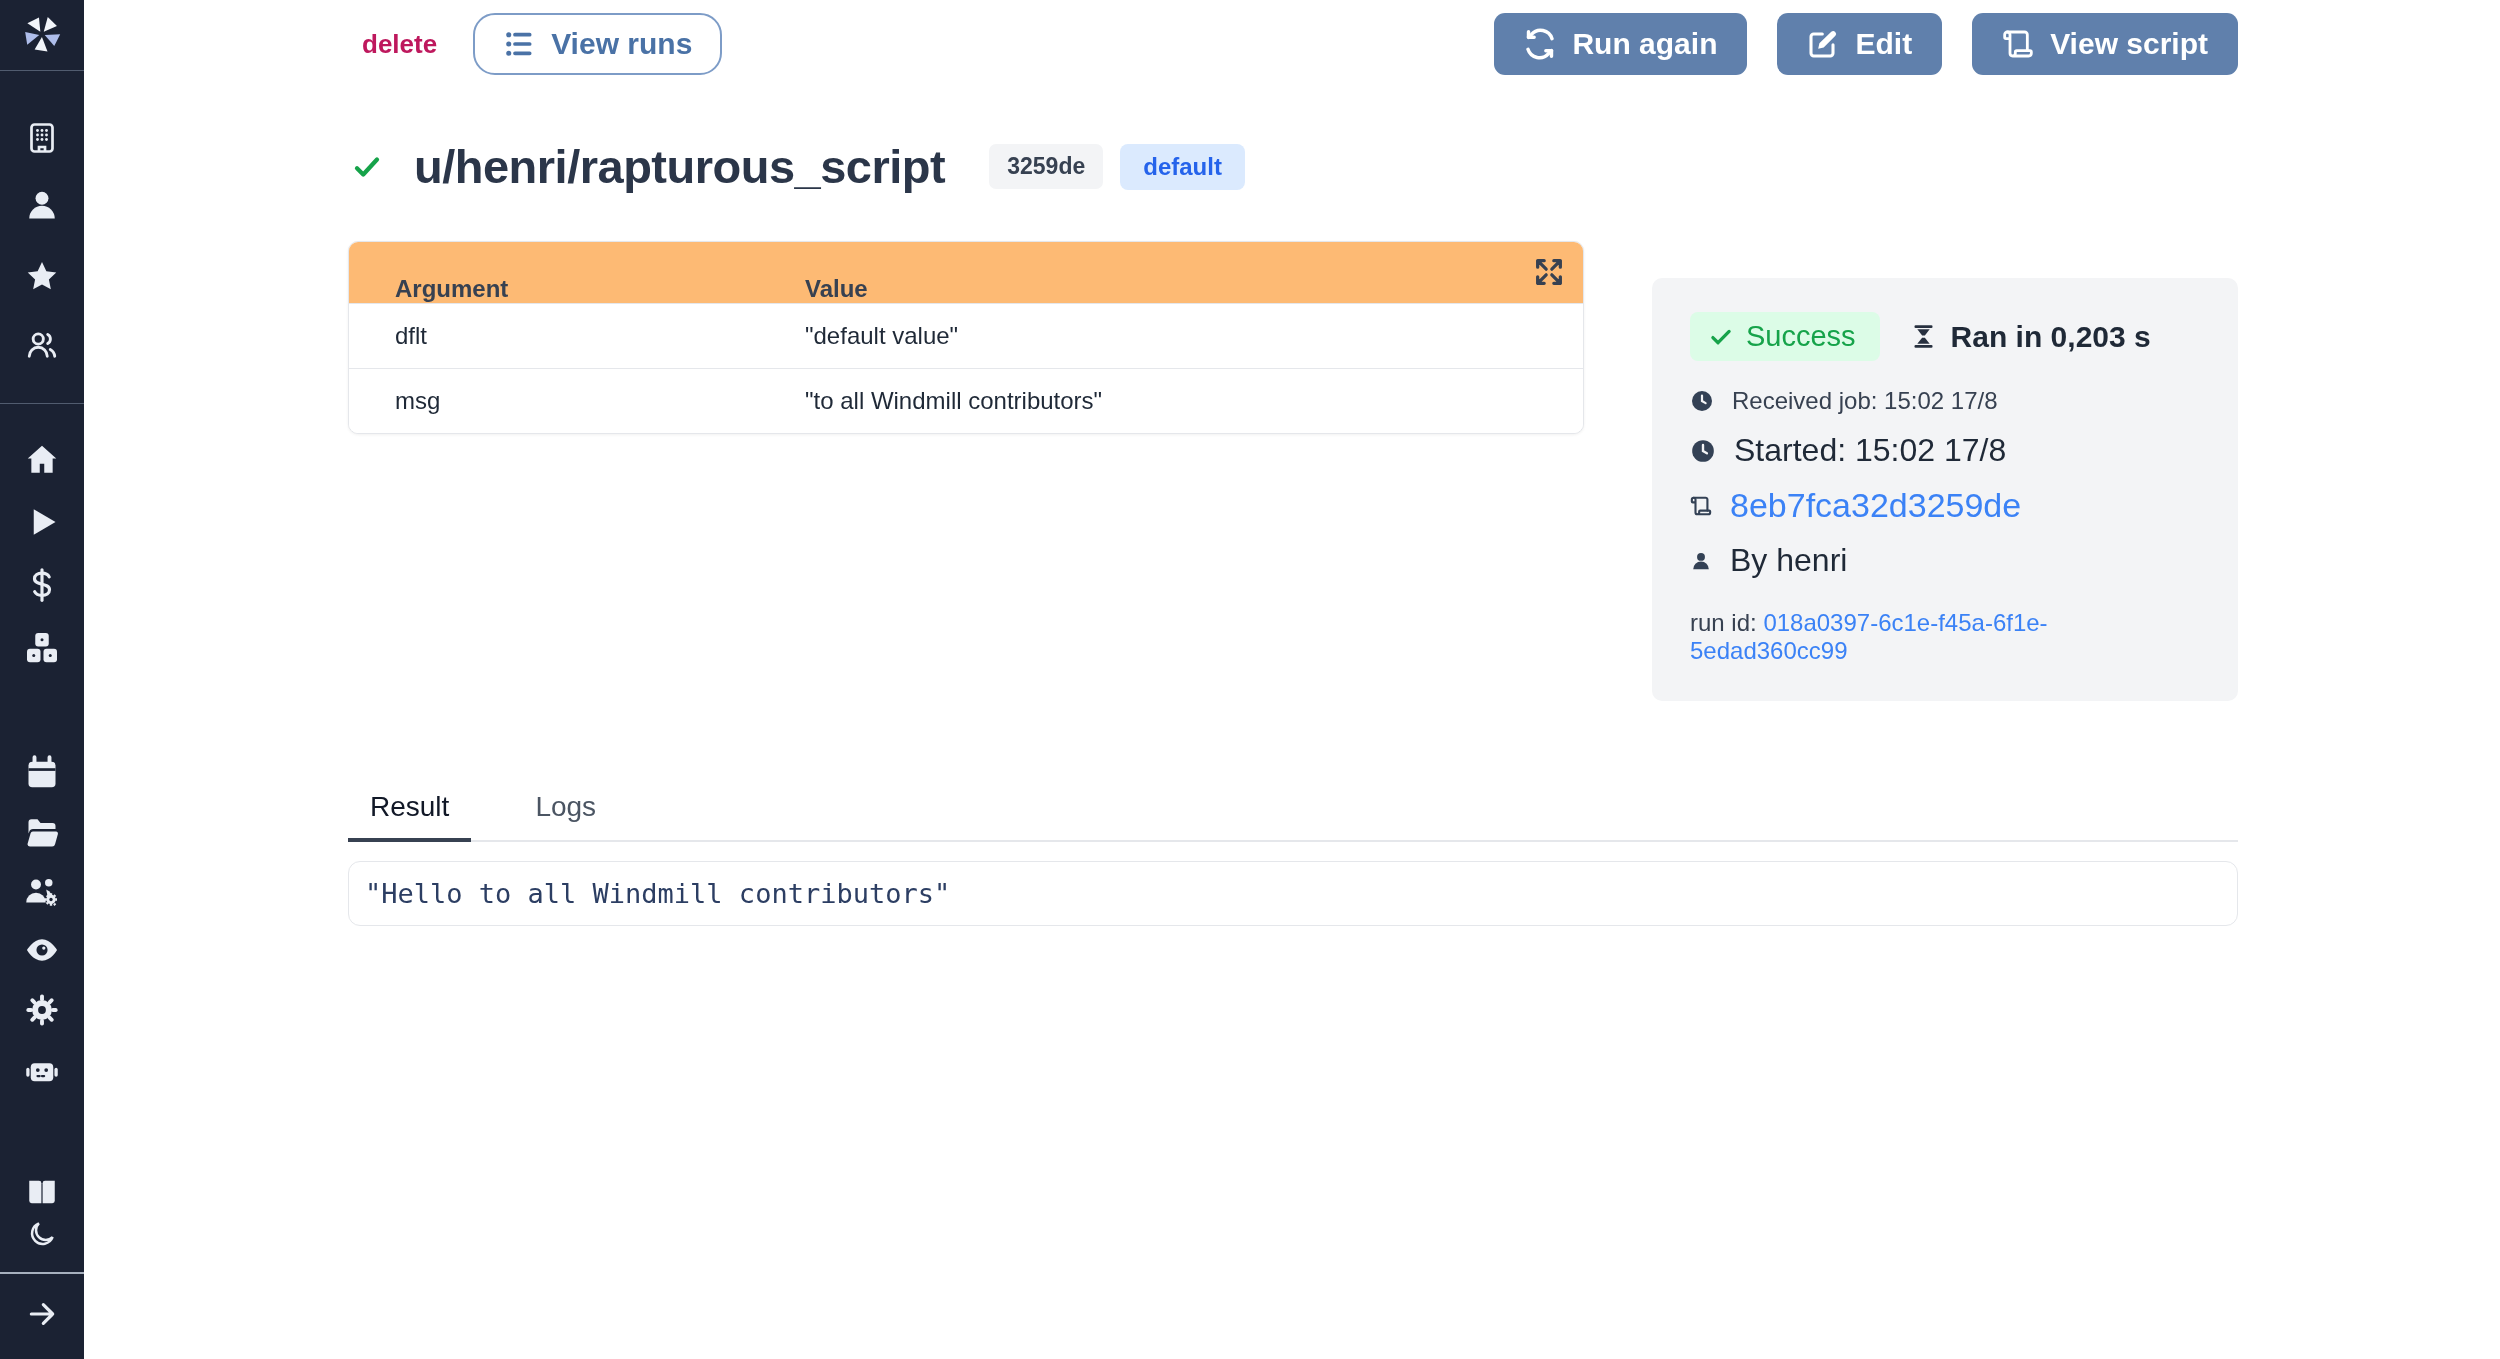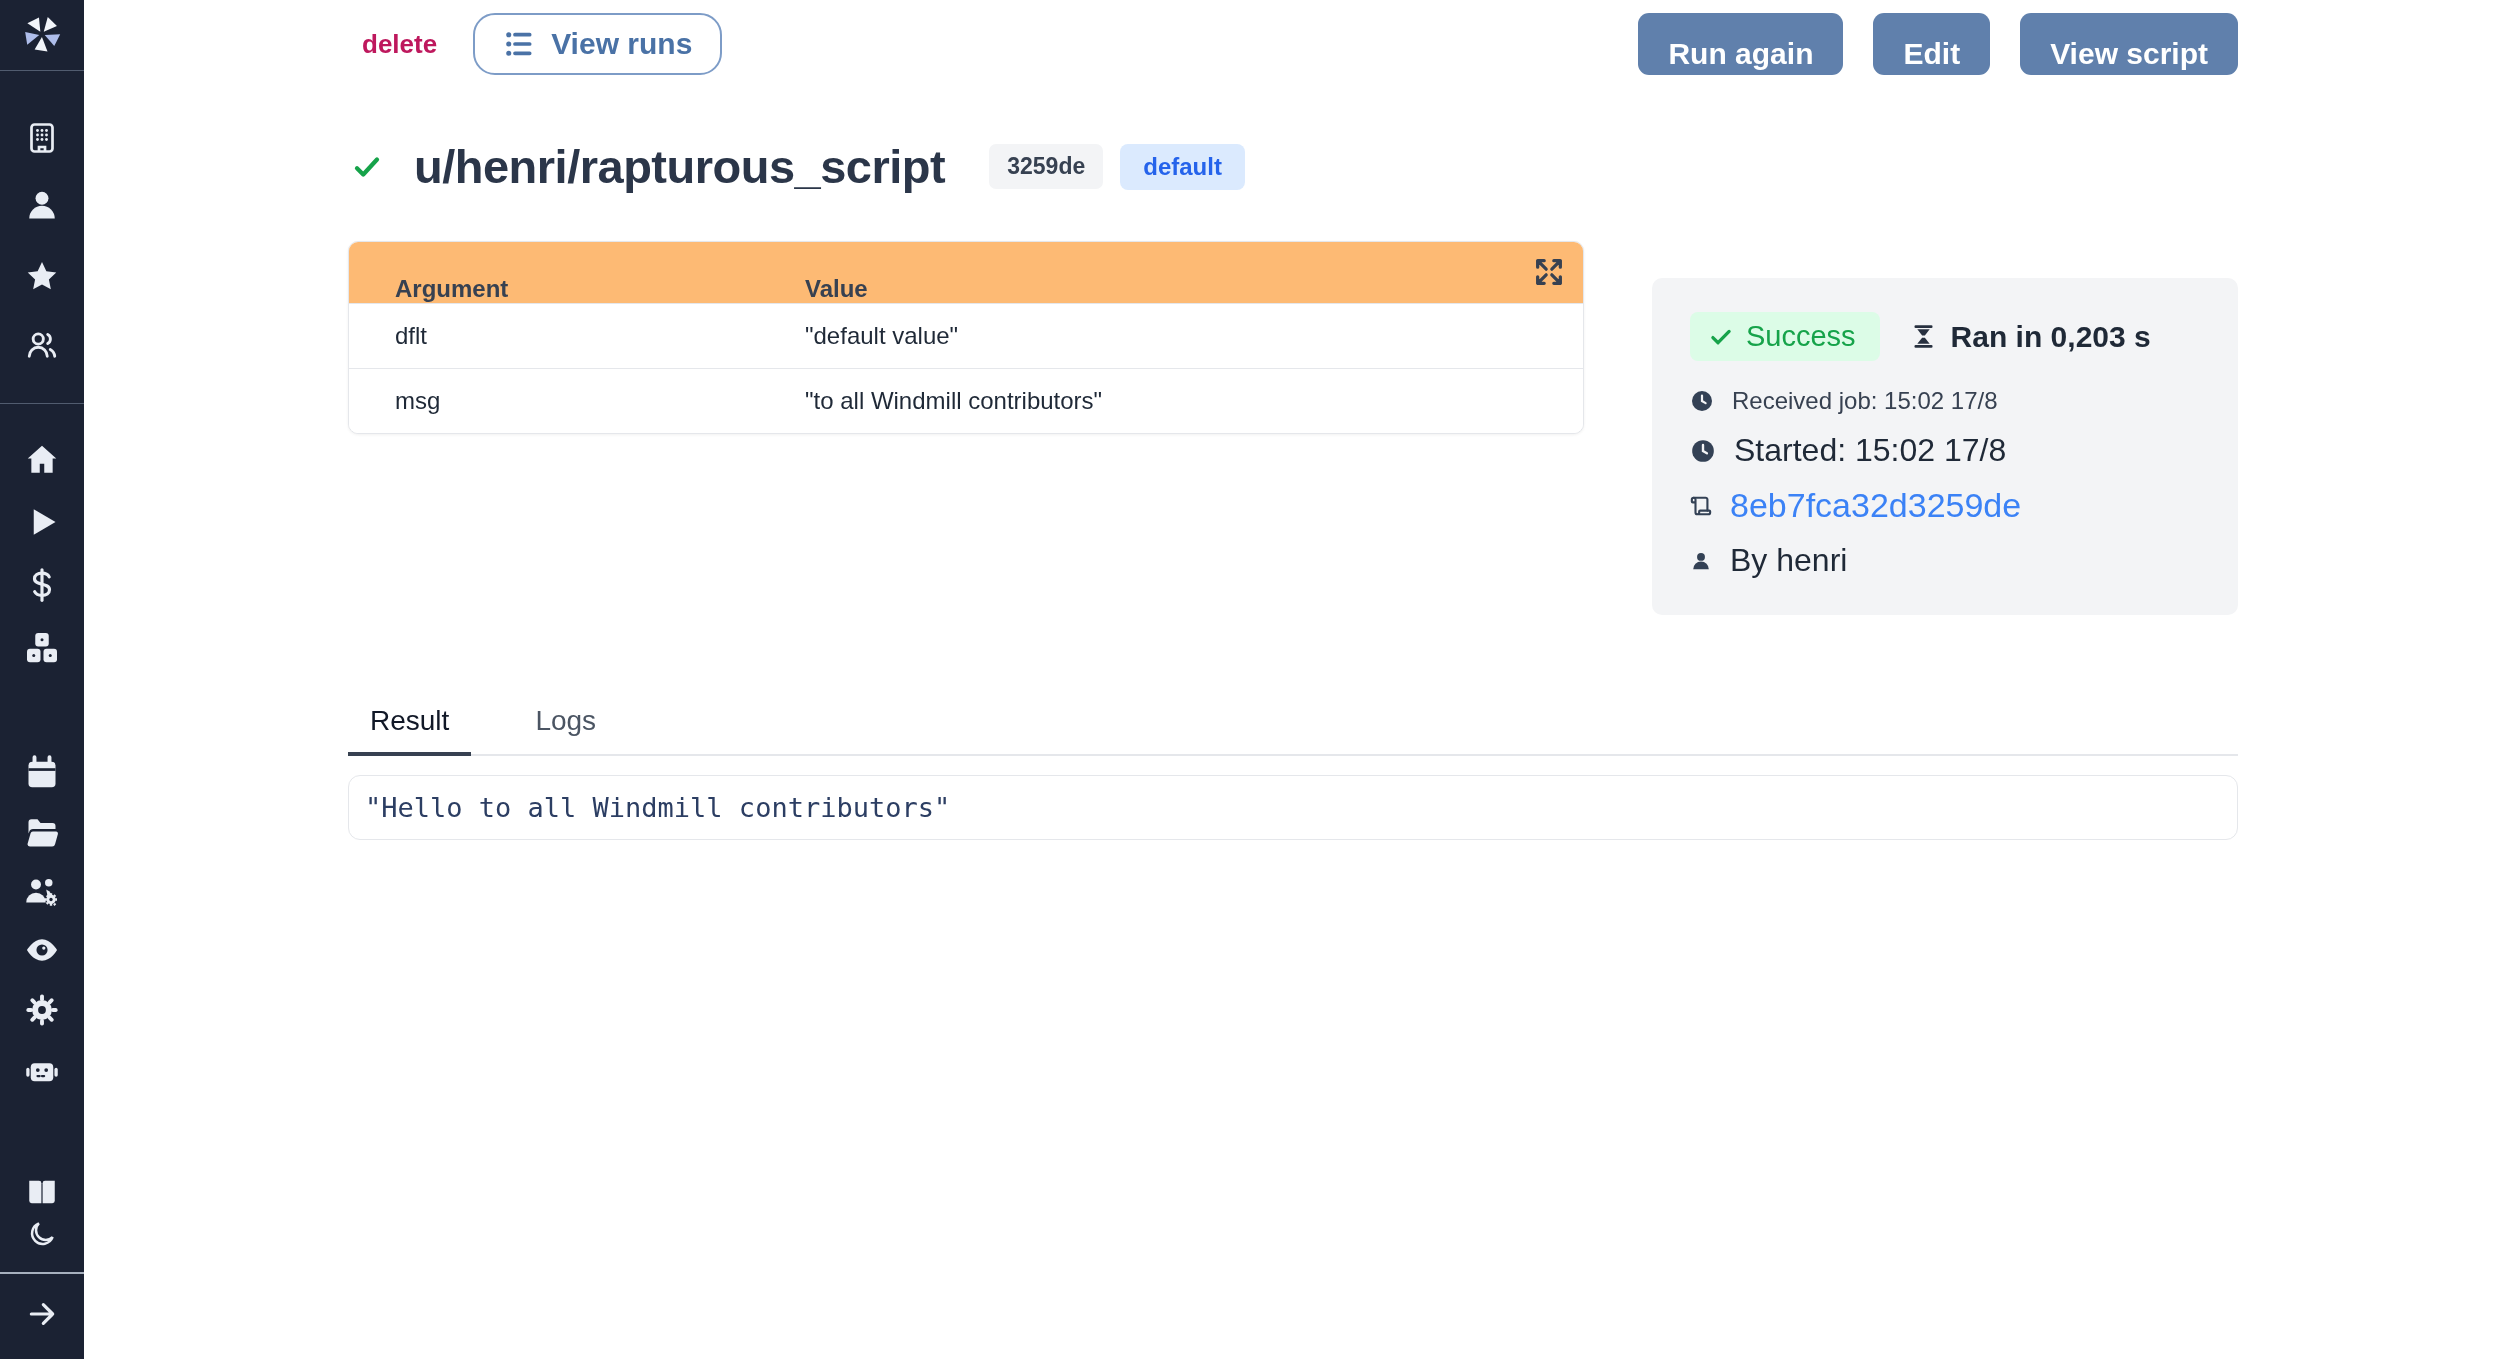--- a/index.html
+++ b/index.html
@@ -21,21 +21,21 @@
 
   .header-row { display:flex; justify-content:space-between; align-items:center; margin-top:13px; height:62px; }
   .header-left { display:flex; align-items:center; }
   .delete-link { color:#be185d; font-weight:700; font-size:26px; margin-left:14px; cursor:pointer; }
   .btn-outline { display:flex; align-items:center; gap:16px; margin-left:36px;
     border:2px solid #7d9cc7; border-radius:22px; padding:0 28px; height:62px;
     color:#4a72a6; font-weight:700; font-size:30px; background:#fff; cursor:pointer; }
   .btn-outline svg { width:32px; height:32px; }
   .header-right { display:flex; align-items:center; gap:30px; }
   .btn-solid { display:flex; align-items:center; gap:16px; background:#6080ac; border:none;
-    border-radius:11px; height:62px; padding:8px 30px; color:#fff; font-weight:700; font-size:30px; cursor:pointer;flex-direction:column; }
+    border-radius:11px; height:62px; padding:8px 30px; color:#fff; font-weight:700; font-size:30px; cursor:pointer; }
   .btn-solid svg { width:32px; height:32px; }
 
   .title-row { display:flex; align-items:center; margin-top:64px; }
   .title-check { color:#16a34a; width:30px; height:30px; margin-left:4px; }
   .page-title { font-size:47px; font-weight:800; color:#2b3649; letter-spacing:-.5px; margin-left:32px; }
   .badge-hash { margin-left:44px; background:#f3f4f6; border-radius:7px; padding:9px 18px;
     font-size:23px; font-weight:700; color:#374151; }
   .badge-type { margin-left:17px; background:#dbeafe; border-radius:8px; padding:9px 23px;
     font-size:24px; font-weight:600; color:#2563eb; }
 
@@ -360,20 +360,23 @@
       </div>
 
       <div class="p-row big">
         <svg class="p-icon" viewBox="0 0 24 24" fill="currentColor" style="width:22px;height:22px">
           <circle cx="12" cy="7.5" r="4.3"></circle>
             <path d="M3.5 21a8.5 8.5 0 0 1 17 0z"></path>
         </svg>
         <span>By henri</span>
       </div>
 
+      <div class="runid-row">
+        <span>run id: </span><a class="runid-link">018a0397-6c1e-f45a-6f1e-5edad360cc99</a>
+      </div>
     </aside>
   </div>
 
   <div class="tabs-row">
     <div class="tab active">Result</div>
     <div class="tab">Logs</div>
   </div>
 
   <div class="result-box">"Hello to all Windmill contributors"</div>
 

